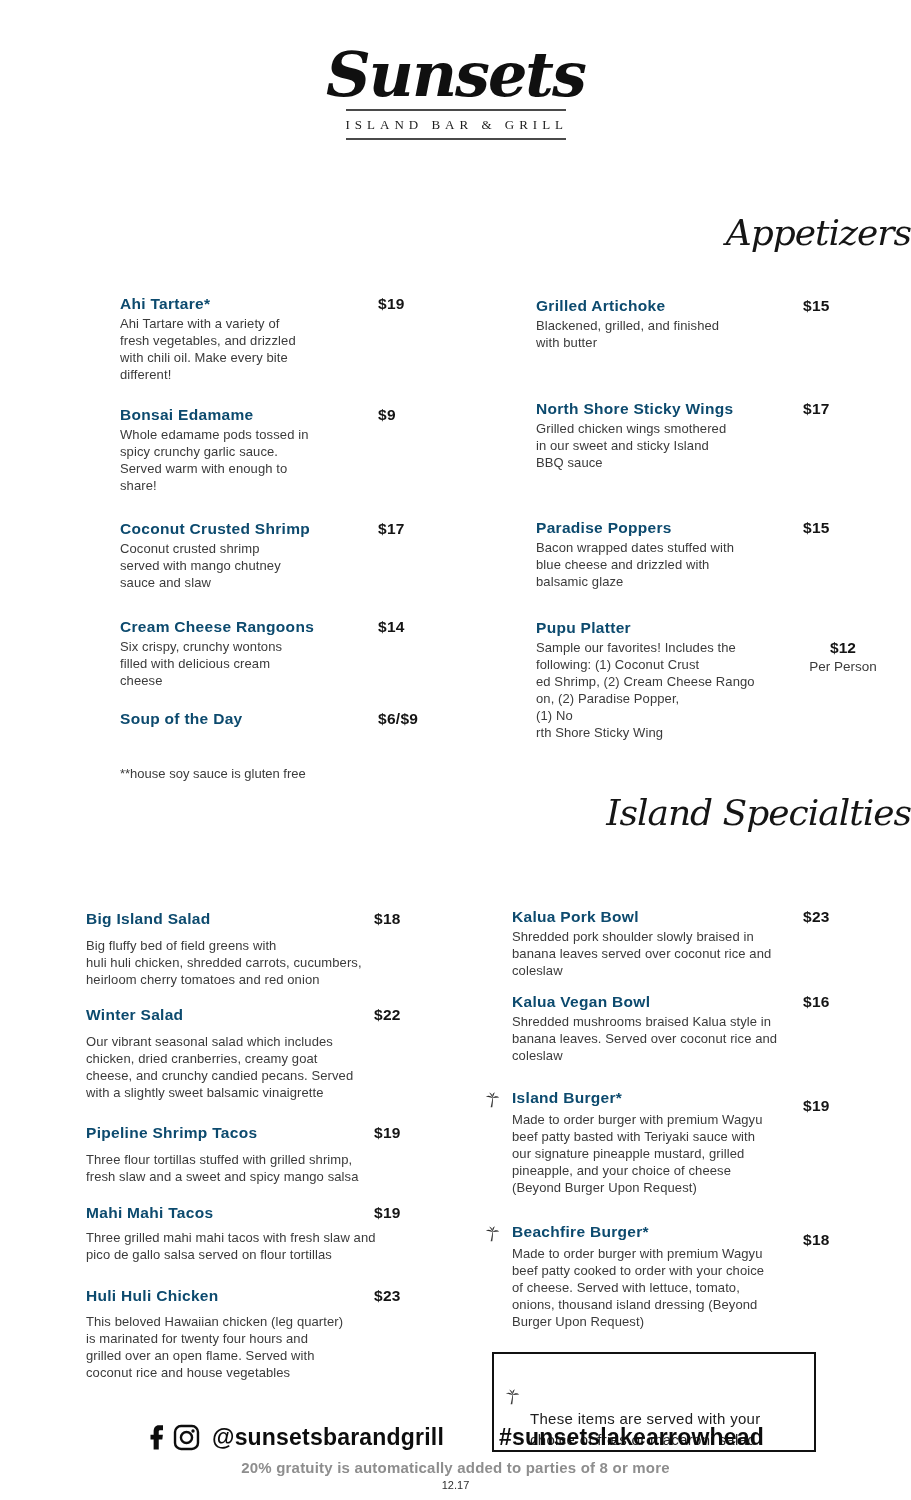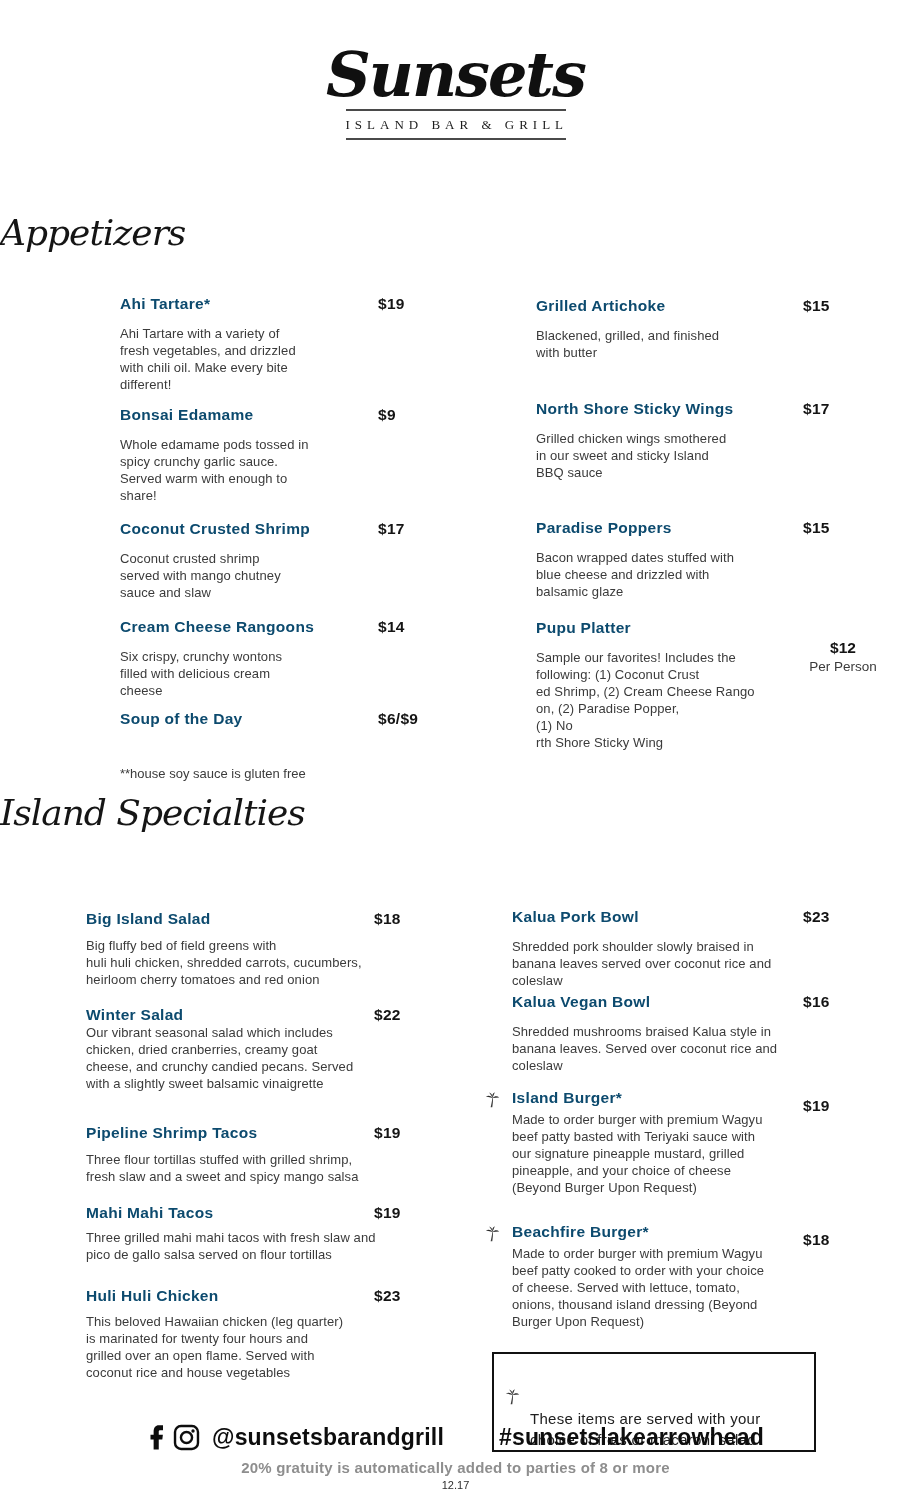--- a/index.html
+++ b/index.html
@@ -20,21 +20,21 @@
     width:220px;margin:2px auto 0;
     border-top:2px solid #4a4a4a;border-bottom:2px solid #4a4a4a;
     padding:4px 0 5px;
   }
   .logo-tagline{
     font-family:"Liberation Serif", serif;font-size:13px;letter-spacing:5px;
     color:#1c1c1c;white-space:nowrap;
   }
   
   .script-heading{
-    position:absolute;left:0;width:100%;text-align:left;
+    position:absolute;left:0;width:100%;text-align:right;
     font-family:"DejaVu Serif", serif;font-style:italic;font-weight:500;
     font-size:36px;color:#151515;letter-spacing:-1px;
   }
   #appetizers-heading{top:212px;}
   #specialties-heading{top:792px;}
   
   .col{position:absolute;}
   #app-left {left:120px;top:280px;width:320px;}
   #app-right{left:536px;top:280px;width:340px;}
   #spec-left {left:86px;top:895px;width:360px;}
@@ -46,21 +46,21 @@
   }
   .item-price{
     position:absolute;top:0;
     font-size:15.5px;font-weight:700;letter-spacing:.3px;color:#141414;white-space:nowrap;
   }
   #app-left  .item-price{left:258px;}
   #app-right .item-price{left:267px;}
   #spec-left .item-price{left:288px;}
   #spec-right .item-price{left:291px;}
   .item-desc{
-    margin-top:12px;font-size:13px;line-height:17px;color:#3b3b3b;
+    margin-top:2px;font-size:13px;line-height:17px;color:#3b3b3b;
     white-space:pre-line;letter-spacing:.1px;
   }
   .price-stack{
     position:absolute;left:252px;top:20px;width:110px;text-align:center;
   }
   .price-stack .big{font-size:15.5px;font-weight:700;color:#141414;}
   .price-stack .sub{font-size:13.5px;color:#3b3b3b;margin-top:2px;}
   .footnote{
     position:absolute;left:0;top:486px;font-size:13px;color:#3b3b3b;
   }
@@ -208,21 +208,21 @@
     </div>
     <div class="item-desc" style="margin-top:9px">Big fluffy bed of field greens with
 huli huli chicken, shredded carrots, cucumbers,
 heirloom cherry tomatoes and red onion</div>
   </div>
   <div class="item" style="top:111px">
     <div class="item-head">
       <span class="item-name">Winter Salad</span>
       <span class="item-price">$22</span>
     </div>
-    <div class="item-desc" style="margin-top:0">Our vibrant seasonal salad which includes
+    <div class="item-desc" style="margin-top:9px">Our vibrant seasonal salad which includes
 chicken, dried cranberries, creamy goat
 cheese, and crunchy candied pecans. Served
 with a slightly sweet balsamic vinaigrette</div>
   </div>
   <div class="item" style="top:229px">
     <div class="item-head">
       <span class="item-name">Pipeline Shrimp Tacos</span>
       <span class="item-price">$19</span>
     </div>
     <div class="item-desc" style="margin-top:9px">Three flour tortillas stuffed with grilled shrimp,

